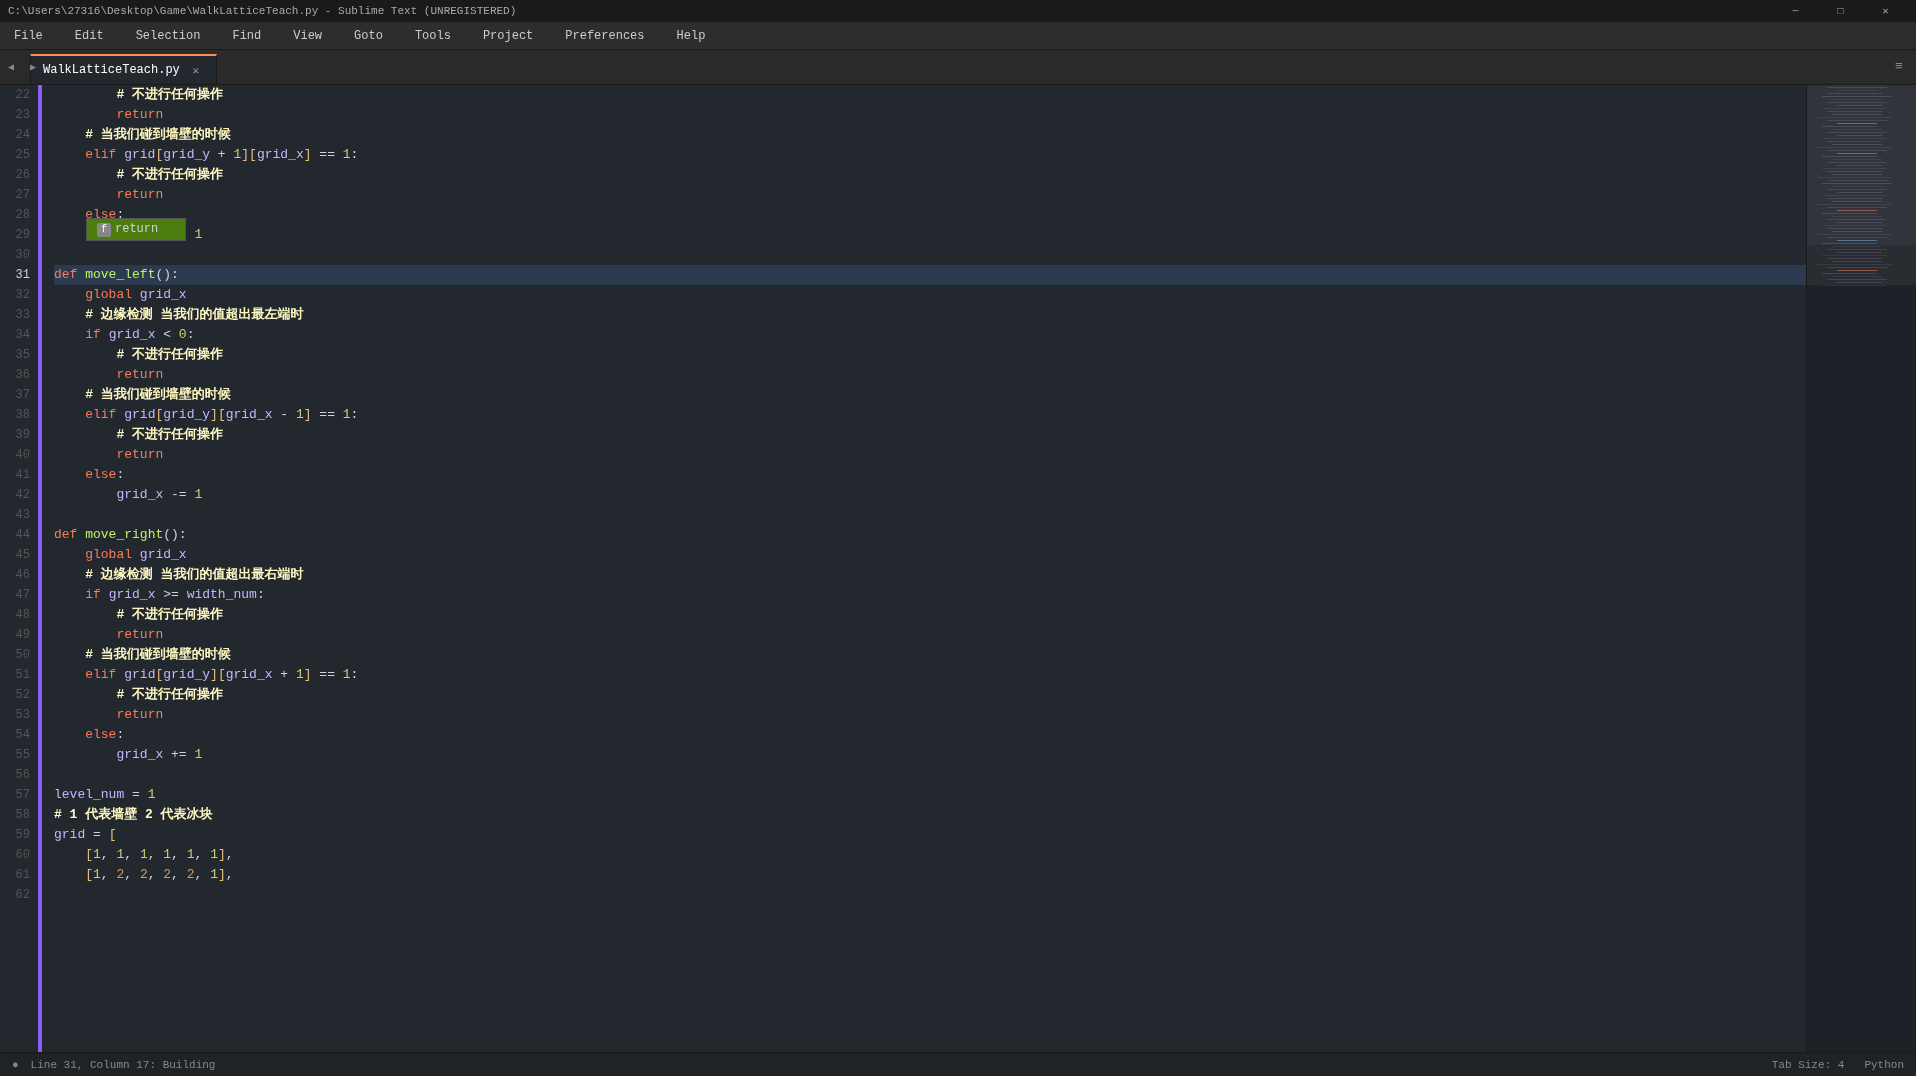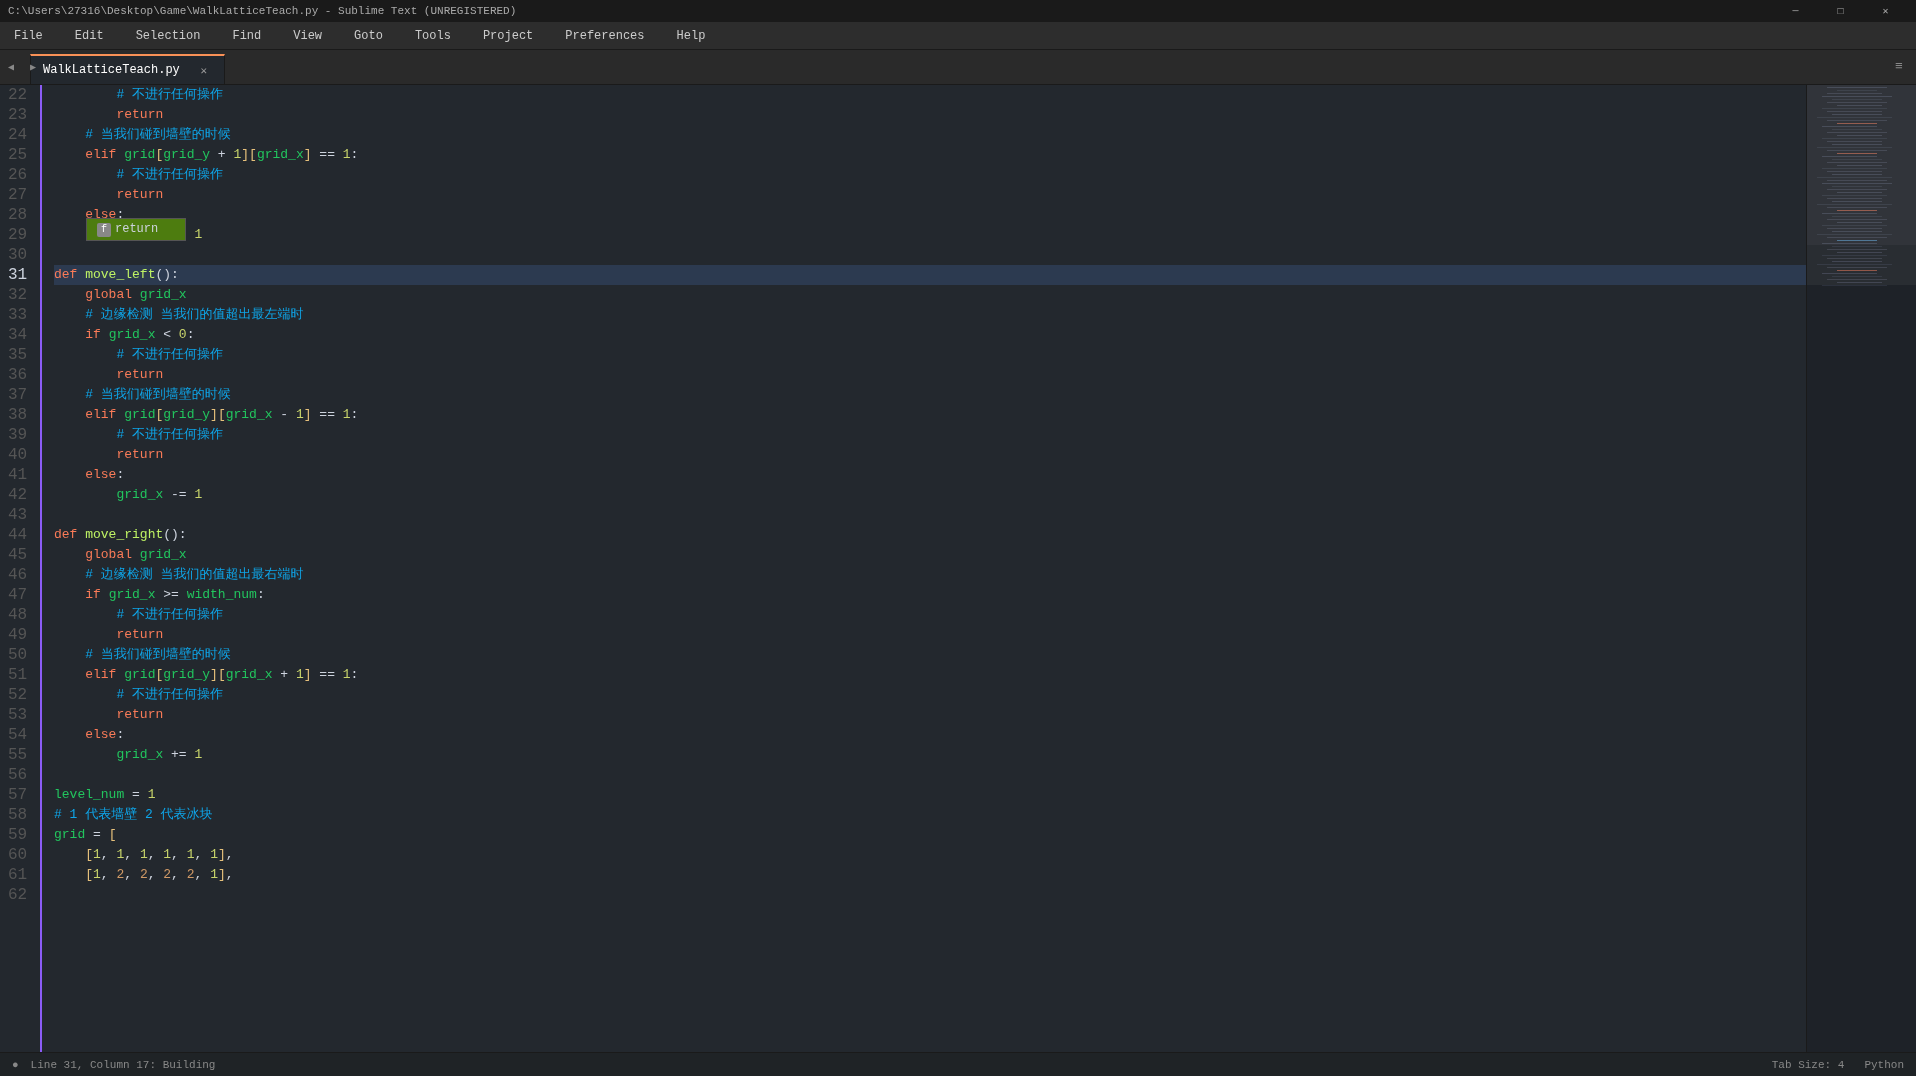--- a/index.html
+++ b/index.html
@@ -83,21 +83,21 @@
       display: flex;
       align-items: center;
       padding: 0 12px;
       background: #3c3c3c;
       border-top: 1px solid #555;
       border-right: 1px solid #1a1a1a;
       border-left: 1px solid #1a1a1a;
       cursor: pointer;
       font-size: 12px;
       color: #ccc;
-      gap: 16px;
+      gap: 8px;
       min-width: 120px;
     }
     .tab.active {
       background: #23282e;
       color: #fff;
       border-top: 2px solid #f99157;
     }
     .tab-close {
       width: 16px;
       height: 16px;
@@ -133,24 +133,25 @@
       display: flex;
       overflow: hidden;
       background: #23282e;
     }
 
     #line-numbers {
       background: #23282e;
       color: #555;
       padding: 0 8px 0 8px;
       min-width: 42px;
+      text-align: right;
       user-select: none;
       line-height: 20px;
-      font-size: 16px;
-      border-right: 2px solid #8b5cf6;
+      font-size: 12px;
+      border-right: 4px solid #8b5cf6;
     }
 
     #code-area {
       flex: 1;
       padding: 0 0 0 12px;
       overflow-x: auto;
       line-height: 20px;
       font-size: 13px;
     }
 
@@ -161,22 +162,22 @@
       align-items: center;
     }
     .code-line.current {
       background: #2c3a50;
     }
 
     
     .kw { color: #f97b58; } 
     .fn { color: #bef264; } 
     .num { color: #c8d46b; } 
-    .cm-cn { color: #0ea5e9; } 
-    .var { color: #22c55e; }
+    .cm-cn { color: #fef9c3; font-weight: bold; } 
+    .var { color: #c4b5fd; }
     .bracket { color: #e5c07b; }
     .num2 { color: #d19a66; }
 
     
     #minimap {
       width: 110px;
       background: #1e2228;
       border-left: 1px solid #1a1a1a;
       overflow: hidden;
       position: relative;

